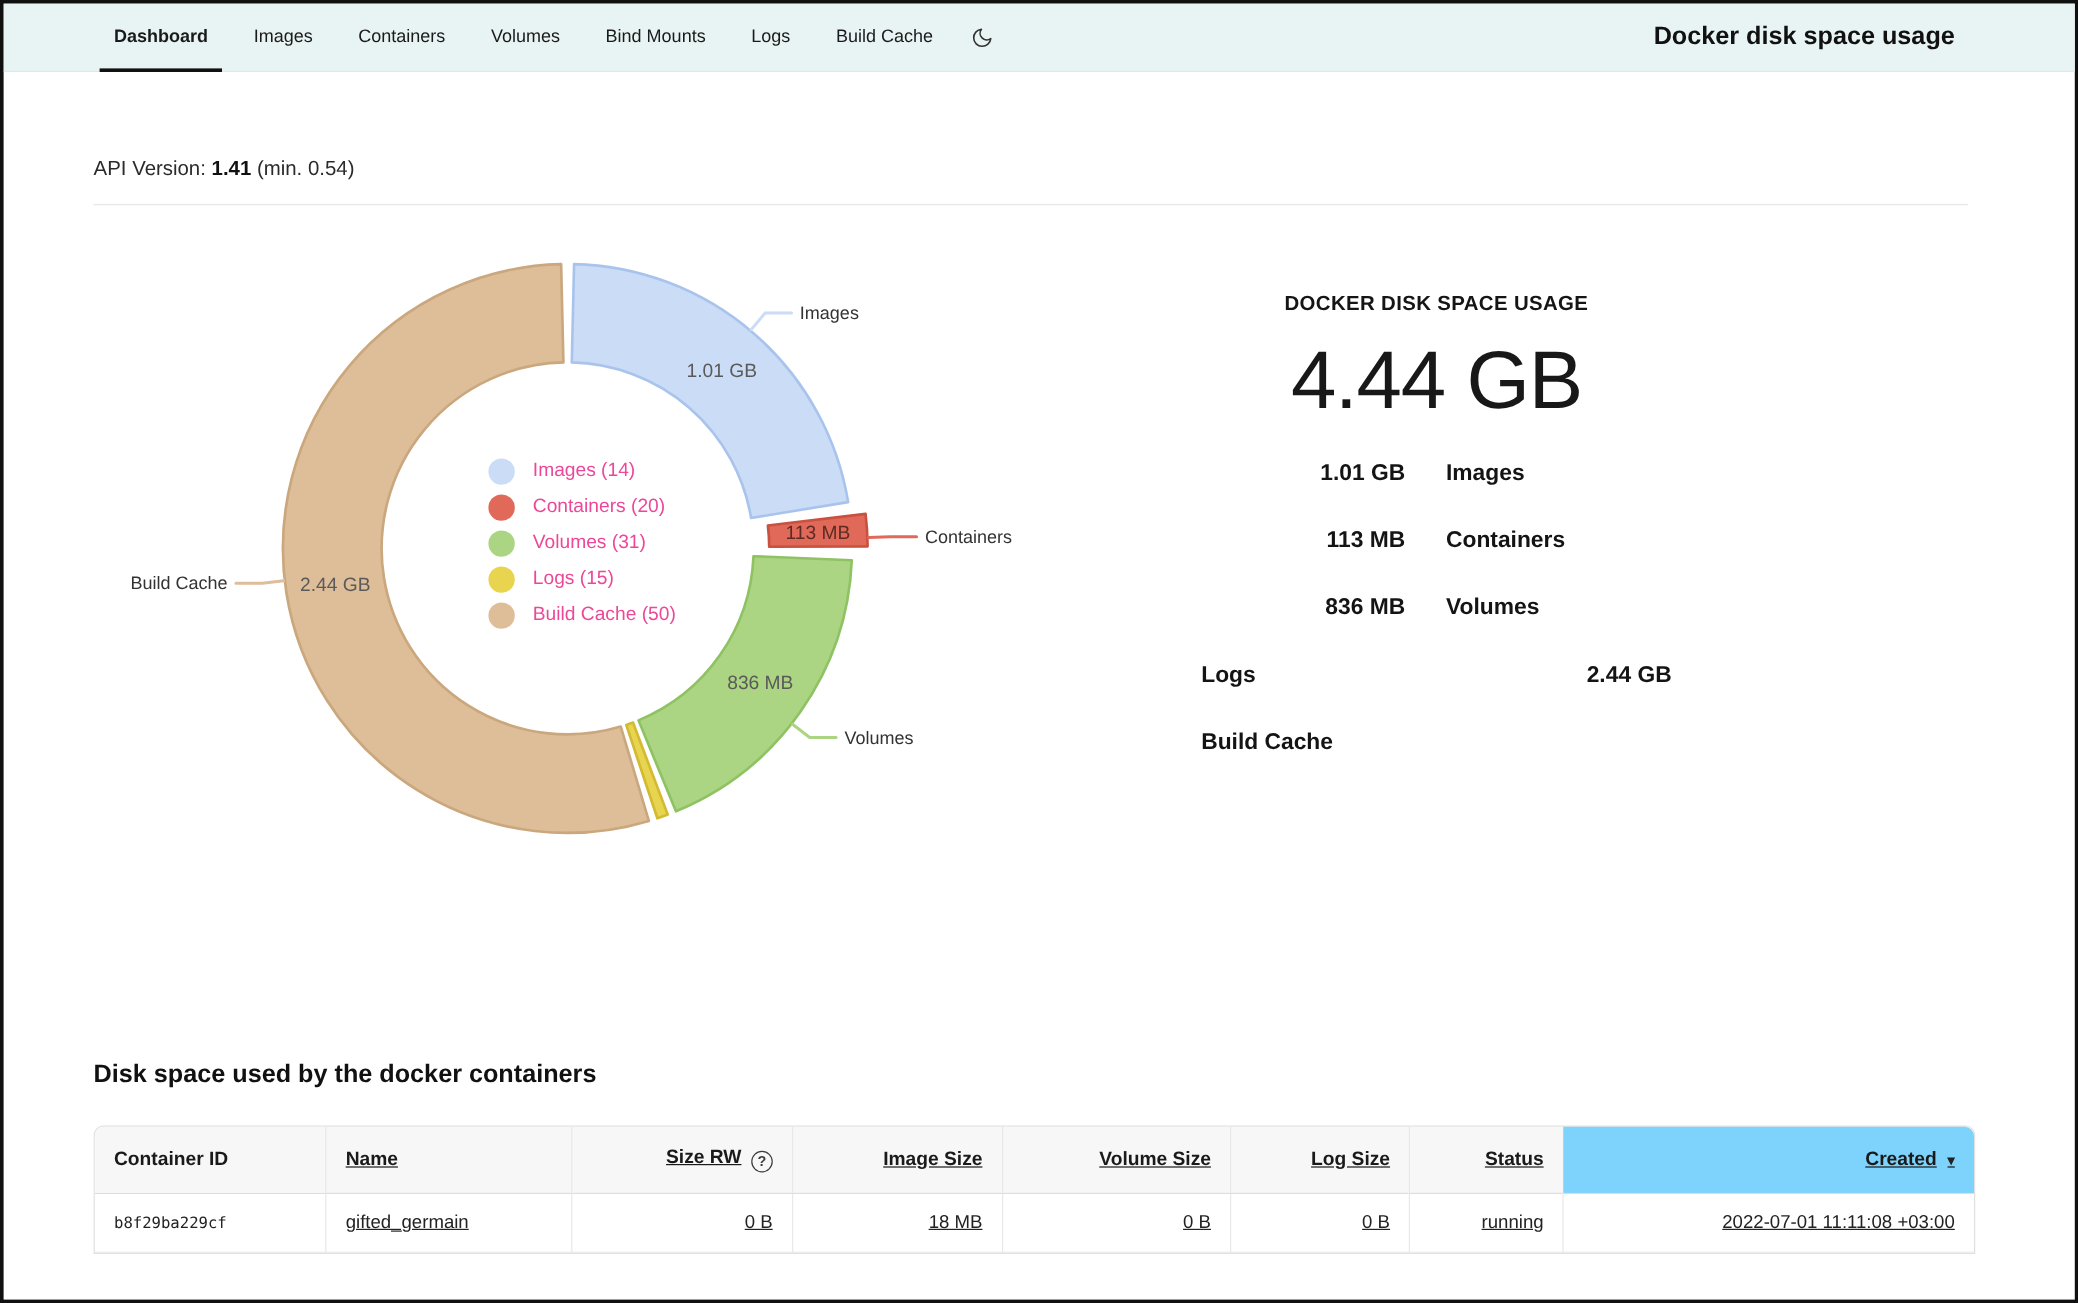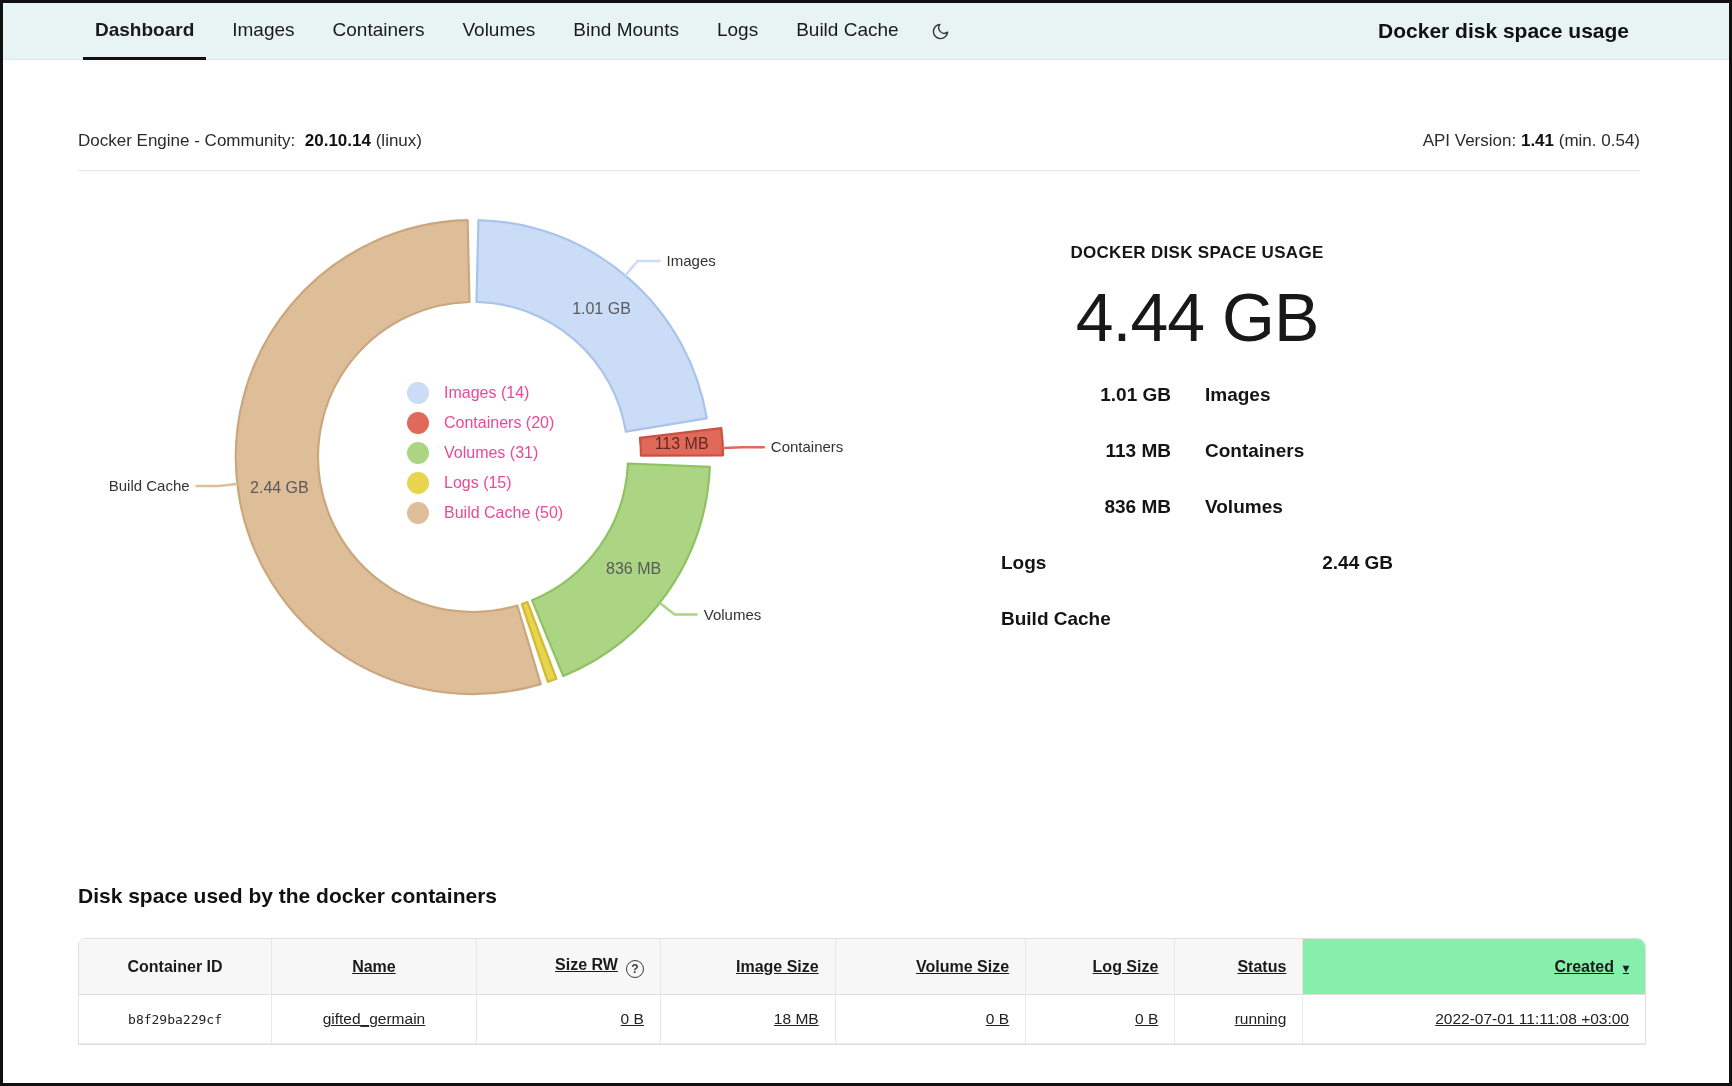--- a/index.html
+++ b/index.html
@@ -9,21 +9,21 @@
     position:relative; width:1732px; height:1086px;
     border:3px solid #101010; background:#fff; overflow:hidden;
   }
   
   .nav {
     height:57px; background:#e8f4f3; display:flex; align-items:stretch;
     padding-left:80px; border-bottom:1px solid #dcebea;
   }
   .nav-tabs { display:flex; list-style:none; gap:14px; align-items:stretch; }
   .nav-tab {
-    display:flex; align-items:center; padding:0 12px; font-size:19px; color:#1a1a1a;
+    display:flex; align-items:center; padding:0 12px; font-size:15px; color:#1a1a1a;
     cursor:pointer; border-bottom:3px solid transparent; margin-bottom:-1px;
   }
   .nav-tab.active { font-weight:bold; border-bottom-color:#111; }
   .moon-btn {
     display:flex; align-items:center; margin-left:14px; padding:0 6px; cursor:pointer;
     background:none; border:none;
   }
   .nav-title {
     margin-left:auto; margin-right:100px; align-self:center;
     font-size:21px; font-weight:bold; color:#111;
@@ -54,26 +54,26 @@
   .table-heading { margin:20px 89px 16px 75px; font-size:21px; font-weight:bold; line-height:30px; color:#111; }
   .ctable {
     margin:27px 89px 0 75px; width:1568px; border-collapse:separate; border-spacing:0;
     border:1px solid #e0e0e0; border-radius:8px 8px 0 0; font-size:15.5px;
   }
   .ctable th {
     background:#f7f7f8; font-weight:bold; font-size:16px; color:#1a1a1a;
     height:56px; padding:0 16px; border-bottom:1px solid #dedede; cursor:pointer;
     white-space:nowrap;
   }
-  .ctable th.sorted { background:#86efac; }
+  .ctable th.sorted { background:#7dd3fc; }
   .ctable th:first-child { border-top-left-radius:8px; }
   .ctable th:last-child  { border-top-right-radius:8px; }
   .ctable th + th, .ctable td + td { border-left:1px solid #e8e8e8;text-decoration:underline; }
   .ctable td { height:49px; padding:0 16px; border-bottom:1px solid #ececec; color:#222; white-space:nowrap; }
-  .al { text-align:center; } .ar { text-align:right; } .ac { text-align:right; }
+  .al { text-align:left; } .ar { text-align:right; } .ac { text-align:right; }
   .mono { font-family:"DejaVu Sans Mono", monospace; font-size:13px; color:#2e2e2e; }
   .pre { white-space:pre; }
   .help-icon {
     display:inline-block; width:18px; height:18px; border:1.4px solid #3c3c3c; border-radius:50%;
     font-size:12px; line-height:16px; text-align:center; font-weight:bold; color:#3c3c3c;
     margin-left:8px; vertical-align:-3px;
   }
   .sort-caret { margin-left:9px; font-size:12px; color:#222; }
 </style>
 </head>
@@ -93,25 +93,20 @@
       </ul>
     <button class="moon-btn">
       <svg width="19" height="19" viewBox="0 0 24 24">
         <path d="M21 12.8A9 9 0 1 1 11.2 3a7 7 0 0 0 9.8 9.8z" fill="none" stroke="#333" stroke-width="1.7" stroke-linejoin="round"></path>
       </svg>
     </button>
     <div class="nav-title">Docker disk space usage</div>
   </nav>
 
   <div class="engine-row">
-    <div>
-      <span>Docker Engine - Community:</span>&nbsp;
-      <b>20.10.14</b>
-      <span>(linux)</span>
-    </div>
     <div>
       <span>API Version:</span>
       <b>1.41</b>
       <span>(min. 0.54)</span>
     </div>
   </div>
 
   <div class="divider"></div>
 
   <div class="chart-section">

